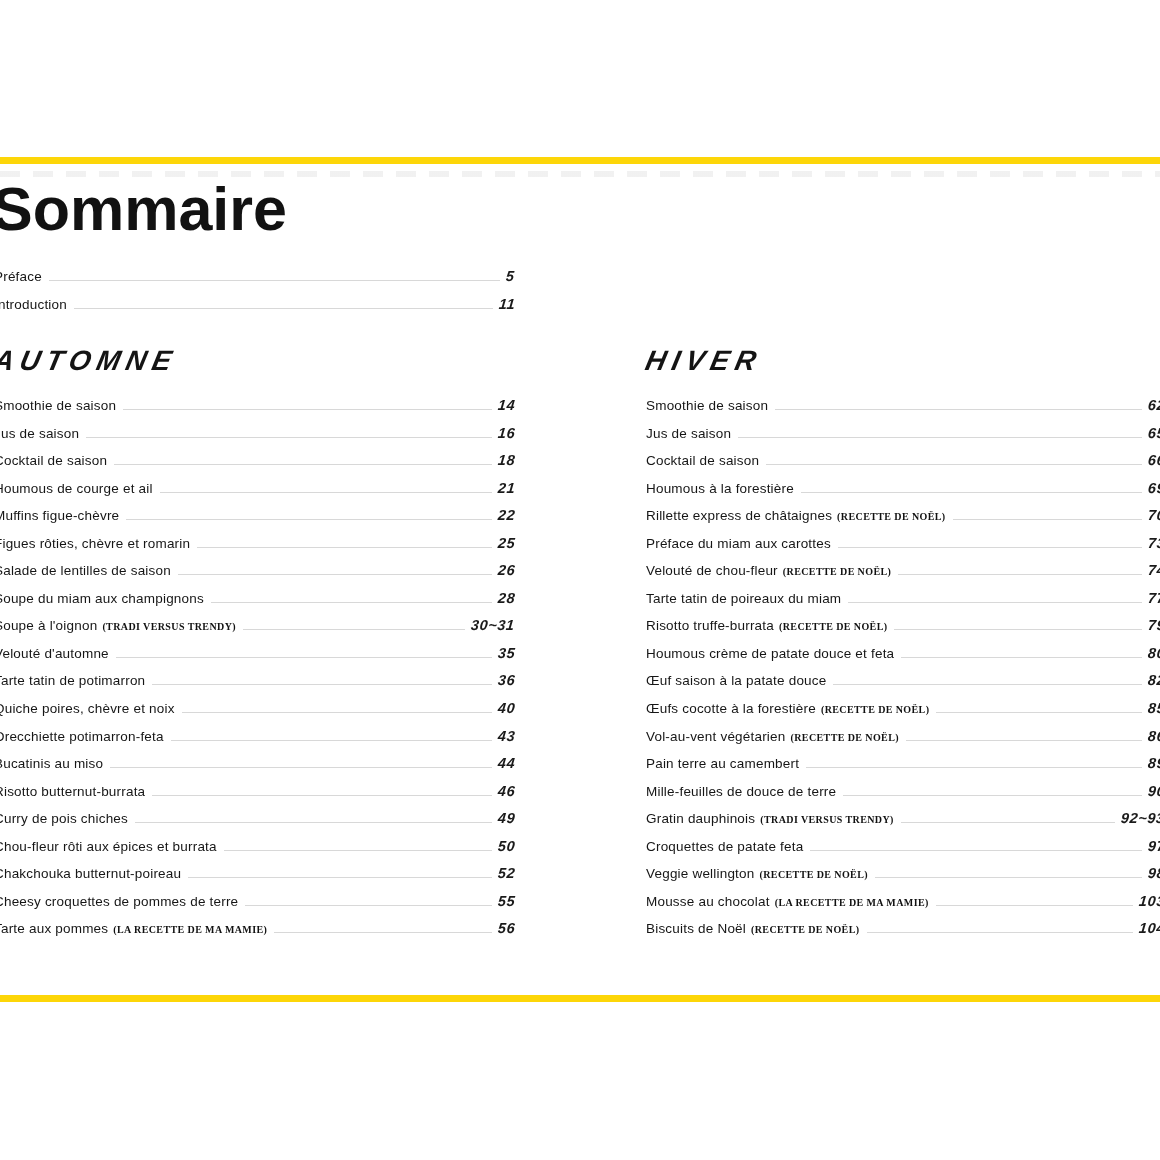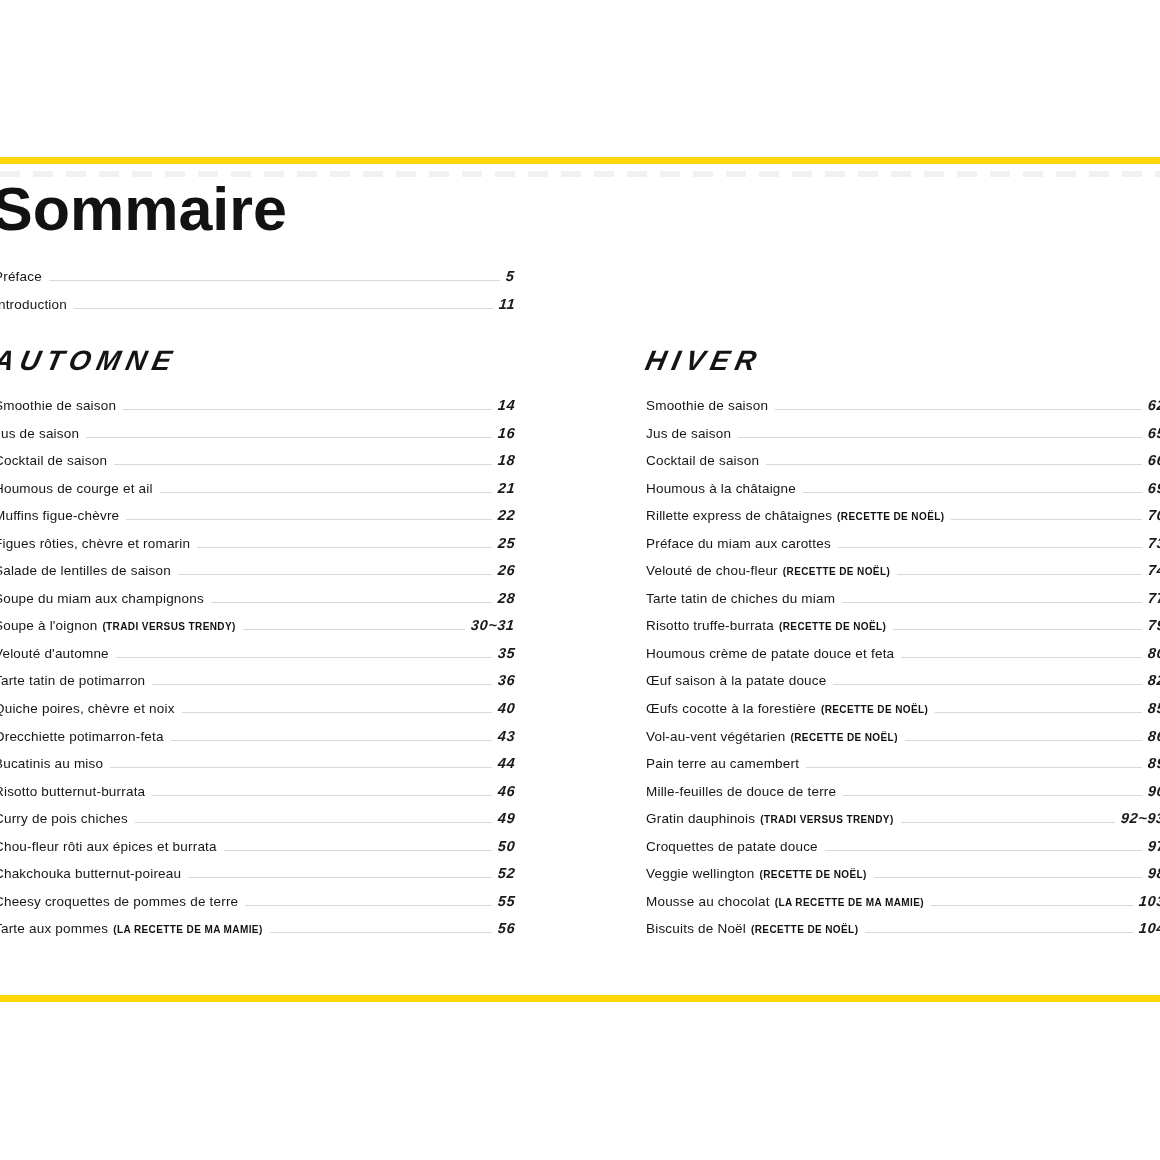--- a/index.html
+++ b/index.html
@@ -47,21 +47,21 @@
     display: flex; align-items: baseline;
     padding-top: 6px;
     white-space: nowrap;
   }
   .front-matter .toc-row { height: 28px; }
   .lbl {
     font-size: 13.5px; letter-spacing: 0.2px; color: #161616;
     flex: 0 0 auto;
   }
   .tag {
-    font-family: Liberation Sans, sans-serif;
+    font-family: Liberation Serif, serif;
     font-weight: 700; font-size: 10px; letter-spacing: 0.4px;
     margin-left: 5px; color: #111;
   }
   .leader {
     flex: 1 1 auto;
     margin: 0 6px 0 7px;
     border-bottom: 1px solid #d8d8d8;
     min-width: 10px;
   }
   .pg {
@@ -217,41 +217,41 @@
         <span class="lbl">Jus de saison</span>
         <div class="leader"></div>
         <span class="pg">65</span>
       </div>
       <div class="toc-row">
         <span class="lbl">Cocktail de saison</span>
         <div class="leader"></div>
         <span class="pg">66</span>
       </div>
       <div class="toc-row">
-        <span class="lbl">Houmous à la châtaigne</span>
+        <span class="lbl">Houmous à la forestière</span>
         <div class="leader"></div>
         <span class="pg">69</span>
       </div>
       <div class="toc-row">
         <span class="lbl">Rillette express de châtaignes<span class="tag">(RECETTE DE NOËL)</span></span>
         <div class="leader"></div>
         <span class="pg">70</span>
       </div>
       <div class="toc-row">
         <span class="lbl">Préface du miam aux carottes</span>
         <div class="leader"></div>
         <span class="pg">73</span>
       </div>
       <div class="toc-row">
         <span class="lbl">Velouté de chou-fleur<span class="tag">(RECETTE DE NOËL)</span></span>
         <div class="leader"></div>
         <span class="pg">74</span>
       </div>
       <div class="toc-row">
-        <span class="lbl">Tarte tatin de chiches du miam</span>
+        <span class="lbl">Tarte tatin de poireaux du miam</span>
         <div class="leader"></div>
         <span class="pg">77</span>
       </div>
       <div class="toc-row">
         <span class="lbl">Risotto truffe-burrata<span class="tag">(RECETTE DE NOËL)</span></span>
         <div class="leader"></div>
         <span class="pg">79</span>
       </div>
       <div class="toc-row">
         <span class="lbl">Houmous crème de patate douce et feta</span>
@@ -282,21 +282,21 @@
         <span class="lbl">Mille-feuilles de douce de terre</span>
         <div class="leader"></div>
         <span class="pg">90</span>
       </div>
       <div class="toc-row">
         <span class="lbl">Gratin dauphinois<span class="tag">(TRADI VERSUS TRENDY)</span></span>
         <div class="leader"></div>
         <span class="pg">92~93</span>
       </div>
       <div class="toc-row">
-        <span class="lbl">Croquettes de patate douce</span>
+        <span class="lbl">Croquettes de patate feta</span>
         <div class="leader"></div>
         <span class="pg">97</span>
       </div>
       <div class="toc-row">
         <span class="lbl">Veggie wellington<span class="tag">(RECETTE DE NOËL)</span></span>
         <div class="leader"></div>
         <span class="pg">98</span>
       </div>
       <div class="toc-row">
         <span class="lbl">Mousse au chocolat<span class="tag">(LA RECETTE DE MA MAMIE)</span></span>

